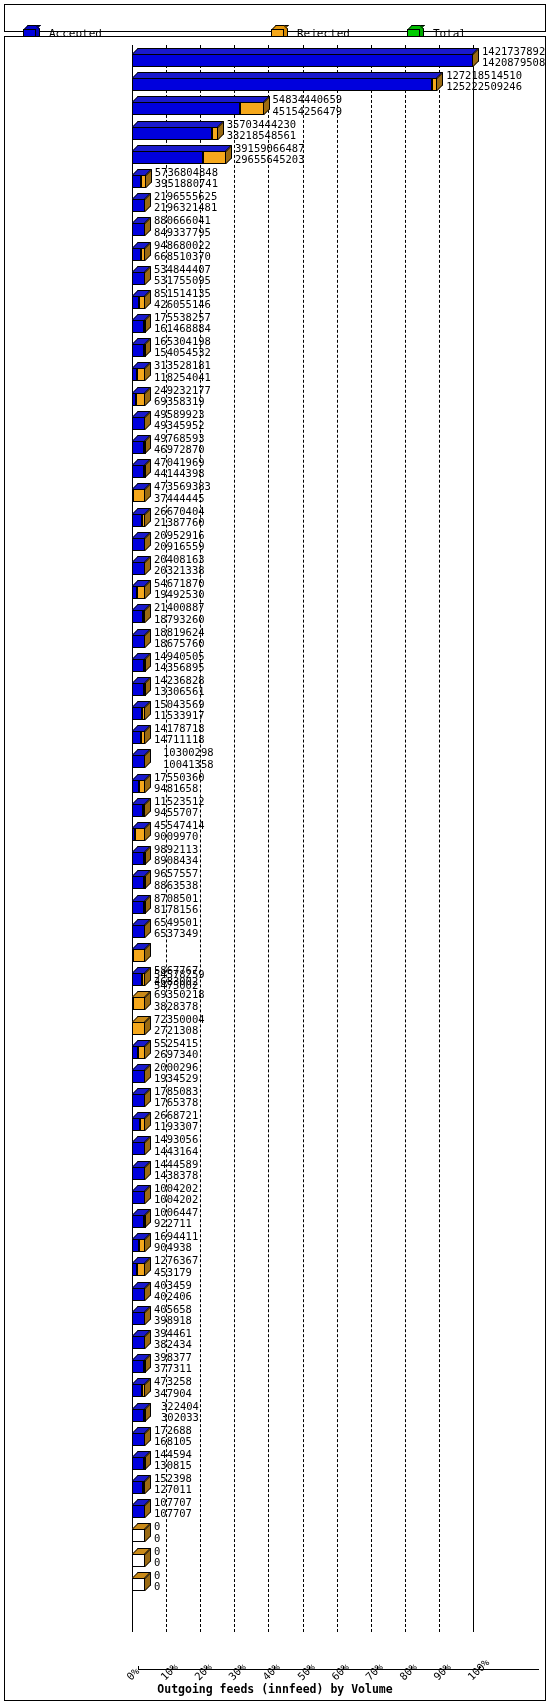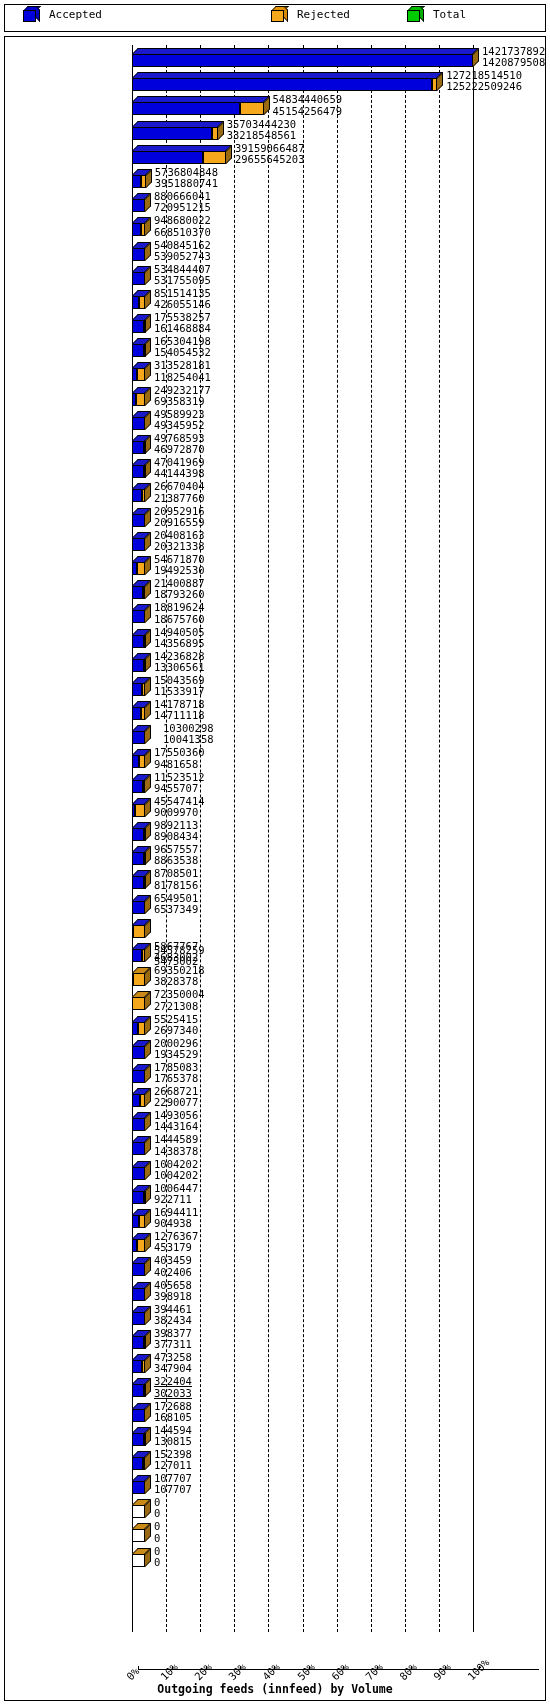--- a/index.html
+++ b/index.html
@@ -9,21 +9,21 @@
     font-family:"DejaVu Sans Mono","Liberation Mono",monospace;
     color:#000;
   }
   #root { width:550px; height:1705px; position:relative; background:#fff; }
 
   
   .legend-box{
     position:absolute; left:4px; top:4px; width:542px; height:28px;
     border:1px solid #000; background:#fff;
   }
-  .legend-item{ position:absolute; top:0; height:18px; display:flex; align-items:center; }
+  .legend-item{ position:absolute; top:19px; height:18px; display:flex; align-items:center; }
   .lg-cube{ position:relative; width:16px; height:16px; }
   .lg-cube .face{ position:absolute; left:0; top:4px; width:13px; height:12px; border:1px solid #000; }
   .lg-cube .top{
     position:absolute; left:0; top:0; width:13px; height:5px;
     border:1px solid #000; border-bottom:none;
     transform:skewX(-45deg); transform-origin:bottom left;
   }
   .lg-cube .side{
     position:absolute; left:13px; top:0px; width:4px; height:12px;
     border:1px solid #000; border-left:none;
@@ -225,26 +225,40 @@
             <div>5736804848</div>
             <div>3951880741</div>
           </div>
         </div>
         <div class="row">
           <div class="row-label"></div>
           <div class="bar-wrap" style="width: 20px;">
             <div class="bar3d" style="width: 13px;">
               <div class="bar-top" style="left: 0px; top: -6px; width: 13px;"></div>
               <div class="bar-side" style="left: 13px; top: 0px;"></div>
+              <div class="seg acc" style="left: 0px; width: 12.9986px;"></div>
+            </div>
+          </div>
+          <div class="val-block" style="left: 149px;">
+            <div>2196555625</div>
+            <div>2196321481</div>
+          </div>
+        </div>
+        <div class="row">
+          <div class="row-label"></div>
+          <div class="bar-wrap" style="width: 20px;">
+            <div class="bar3d" style="width: 13px;">
+              <div class="bar-top" style="left: 0px; top: -6px; width: 13px;"></div>
+              <div class="bar-side" style="left: 13px; top: 0px;"></div>
               <div class="seg acc" style="left: 0px; width: 12.5375px;"></div>
             </div>
           </div>
           <div class="val-block" style="left: 149px;">
             <div>880666041</div>
-            <div>720951215</div>
+            <div>849337795</div>
           </div>
         </div>
         <div class="row">
           <div class="row-label"></div>
           <div class="bar-wrap" style="width: 20px;">
             <div class="bar3d" style="width: 13px;">
               <div class="bar-top" style="left: 0px; top: -6px; width: 13px;"></div>
               <div class="bar-side" style="left: 13px; top: 0px;"></div>
               <div class="seg acc" style="left: 0px; width: 9.16076px;"></div>
               <div class="seg rej" style="left: 9.16076px; width: 3.83923px;"></div>
@@ -254,34 +268,20 @@
             <div>948680022</div>
             <div>668510370</div>
           </div>
         </div>
         <div class="row">
           <div class="row-label"></div>
           <div class="bar-wrap" style="width: 20px;">
             <div class="bar3d" style="width: 13px;">
               <div class="bar-top" style="left: 0px; top: -6px; width: 13px;"></div>
               <div class="bar-side" style="left: 13px; top: 0px;"></div>
-              <div class="seg acc" style="left: 0px; width: 12.9569px;"></div>
-            </div>
-          </div>
-          <div class="val-block" style="left: 149px;">
-            <div>540845162</div>
-            <div>539052743</div>
-          </div>
-        </div>
-        <div class="row">
-          <div class="row-label"></div>
-          <div class="bar-wrap" style="width: 20px;">
-            <div class="bar3d" style="width: 13px;">
-              <div class="bar-top" style="left: 0px; top: -6px; width: 13px;"></div>
-              <div class="bar-side" style="left: 13px; top: 0px;"></div>
               <div class="seg acc" style="left: 0px; width: 12.9249px;"></div>
             </div>
           </div>
           <div class="val-block" style="left: 149px;">
             <div>534844407</div>
             <div>531755095</div>
           </div>
         </div>
         <div class="row">
           <div class="row-label"></div>
@@ -393,20 +393,35 @@
             <div class="bar3d" style="width: 13px;">
               <div class="bar-top" style="left: 0px; top: -6px; width: 13px;"></div>
               <div class="bar-side" style="left: 13px; top: 0px;"></div>
               <div class="seg acc" style="left: 0px; width: 12.1993px;"></div>
               <div class="seg rej" style="left: 12.1993px; width: 0.800741px;"></div>
             </div>
           </div>
           <div class="val-block" style="left: 149px;">
             <div>47041969</div>
             <div>44144398</div>
+          </div>
+        </div>
+        <div class="row">
+          <div class="row-label"></div>
+          <div class="bar-wrap" style="width: 20px;">
+            <div class="bar3d" style="width: 13px;">
+              <div class="bar-top" style="left: 0px; top: -6px; width: 13px;"></div>
+              <div class="bar-side" style="left: 13px; top: 0px;"></div>
+              <div class="seg acc" style="left: 0px; width: 1.02789px;"></div>
+              <div class="seg rej" style="left: 1.02789px; width: 11.9721px;"></div>
+            </div>
+          </div>
+          <div class="val-block" style="left: 149px;">
+            <div>473569383</div>
+            <div>37444445</div>
           </div>
         </div>
         <div class="row">
           <div class="row-label"></div>
           <div class="bar-wrap" style="width: 20px;">
             <div class="bar3d" style="width: 13px;">
               <div class="bar-top" style="left: 0px; top: -6px; width: 13px;"></div>
               <div class="bar-side" style="left: 13px; top: 0px;"></div>
               <div class="seg acc" style="left: 0px; width: 10.4251px;"></div>
               <div class="seg rej" style="left: 10.4251px; width: 2.57493px;"></div>
@@ -774,21 +789,21 @@
           <div class="bar-wrap" style="width: 20px;">
             <div class="bar3d" style="width: 13px;">
               <div class="bar-top" style="left: 0px; top: -6px; width: 13px;"></div>
               <div class="bar-side" style="left: 13px; top: 0px;"></div>
               <div class="seg acc" style="left: 0px; width: 7.56672px;"></div>
               <div class="seg rej" style="left: 7.56672px; width: 5.43328px;"></div>
             </div>
           </div>
           <div class="val-block" style="left: 149px;">
             <div>2668721</div>
-            <div>2290077</div>
+            <div>1193307</div>
           </div>
         </div>
         <div class="row">
           <div class="row-label"></div>
           <div class="bar-wrap" style="width: 20px;">
             <div class="bar3d" style="width: 13px;">
               <div class="bar-top" style="left: 0px; top: -6px; width: 13px;"></div>
               <div class="bar-side" style="left: 13px; top: 0px;"></div>
               <div class="seg acc" style="left: 0px; width: 12.5656px;"></div>
             </div>
@@ -946,21 +961,21 @@
         <div class="row">
           <div class="row-label"></div>
           <div class="bar-wrap" style="width: 20px;">
             <div class="bar3d" style="width: 13px;">
               <div class="bar-top" style="left: 0px; top: -6px; width: 13px;"></div>
               <div class="bar-side" style="left: 13px; top: 0px;"></div>
               <div class="seg acc" style="left: 0px; width: 12.1786px;"></div>
               <div class="seg rej" style="left: 12.1786px; width: 0.821401px;"></div>
             </div>
           </div>
-          <div class="val-block" style="left: 149px; text-decoration: underline;">
+          <div class="val-block" style="left: 156px;">
             <div>322404</div>
             <div>302033</div>
           </div>
         </div>
         <div class="row">
           <div class="row-label"></div>
           <div class="bar-wrap" style="width: 20px;">
             <div class="bar3d" style="width: 13px;">
               <div class="bar-top" style="left: 0px; top: -6px; width: 13px;"></div>
               <div class="bar-side" style="left: 13px; top: 0px;"></div>

